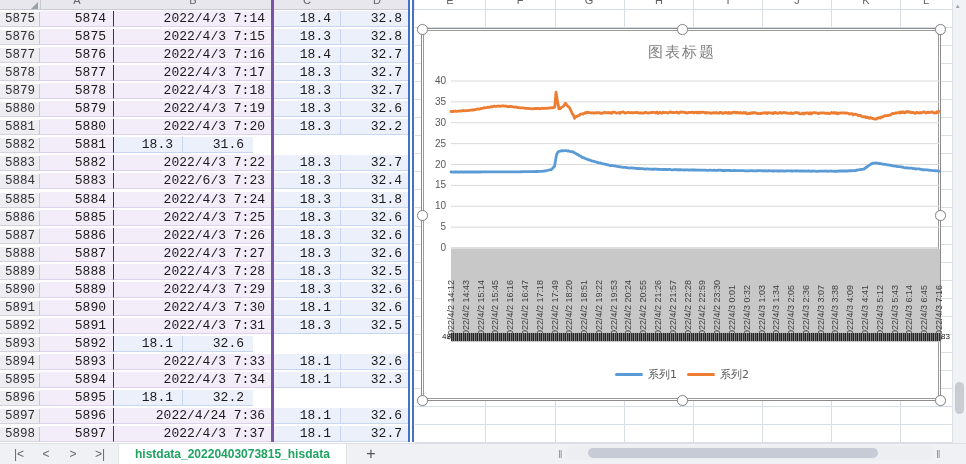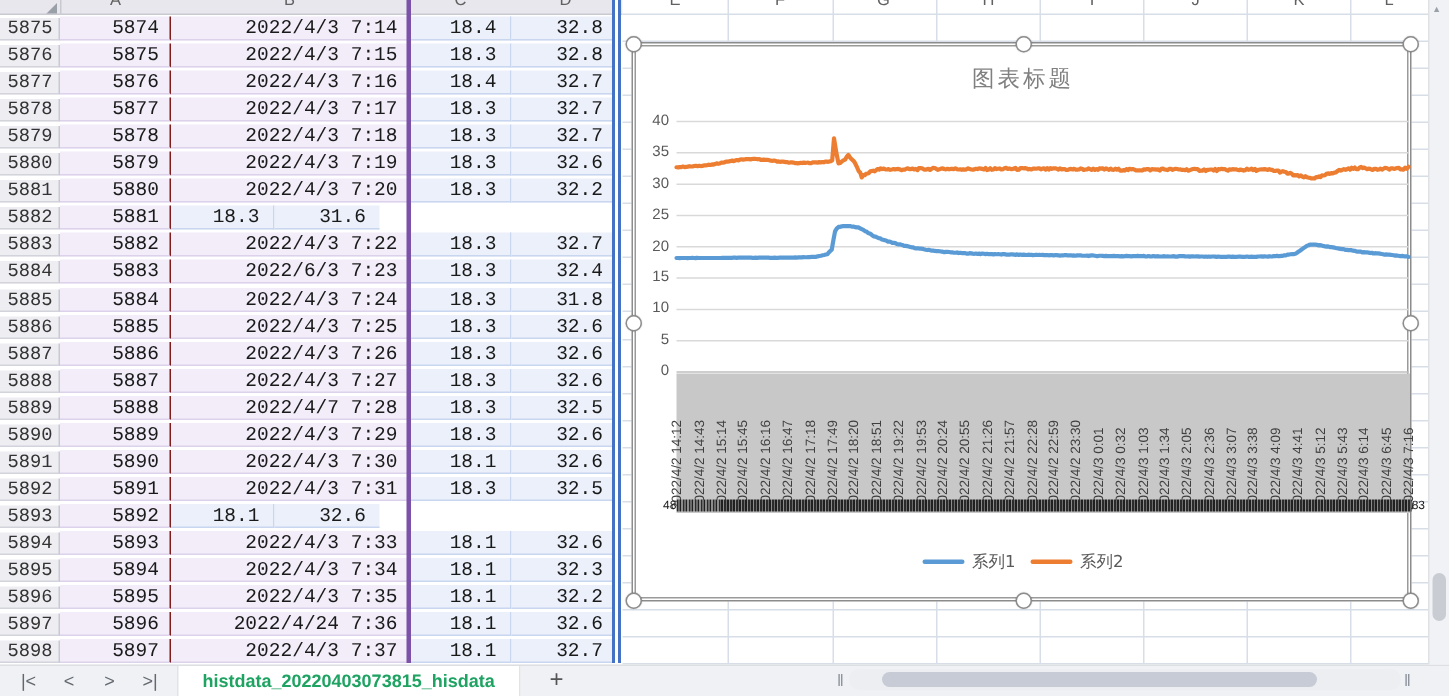--- a/index.html
+++ b/index.html
@@ -222,21 +222,21 @@
       <div class="row">
         <div class="cell rh">5888</div>
         <div class="cell ca">5887</div>
         <div class="cell cb">2022/4/3 7:27</div>
         <div class="cell cc">18.3</div>
         <div class="cell cd">32.6</div>
       </div>
       <div class="row">
         <div class="cell rh">5889</div>
         <div class="cell ca">5888</div>
-        <div class="cell cb">2022/4/7 7:28</div>
+        <div class="cell cb">2022/4/3 7:28</div>
         <div class="cell cc">18.3</div>
         <div class="cell cd">32.5</div>
       </div>
       <div class="row">
         <div class="cell rh">5890</div>
         <div class="cell ca">5889</div>
         <div class="cell cb">2022/4/3 7:29</div>
         <div class="cell cc">18.3</div>
         <div class="cell cd">32.6</div>
       </div>
@@ -270,21 +270,20 @@
       <div class="row">
         <div class="cell rh">5895</div>
         <div class="cell ca">5894</div>
         <div class="cell cb">2022/4/3 7:34</div>
         <div class="cell cc">18.1</div>
         <div class="cell cd">32.3</div>
       </div>
       <div class="row">
         <div class="cell rh">5896</div>
         <div class="cell ca">5895</div>
-        <div class="cell cb">2022/4/3 7:35</div>
         <div class="cell cc">18.1</div>
         <div class="cell cd">32.2</div>
       </div>
       <div class="row">
         <div class="cell rh">5897</div>
         <div class="cell ca">5896</div>
         <div class="cell cb">2022/4/24 7:36</div>
         <div class="cell cc">18.1</div>
         <div class="cell cd">32.6</div>
       </div>

